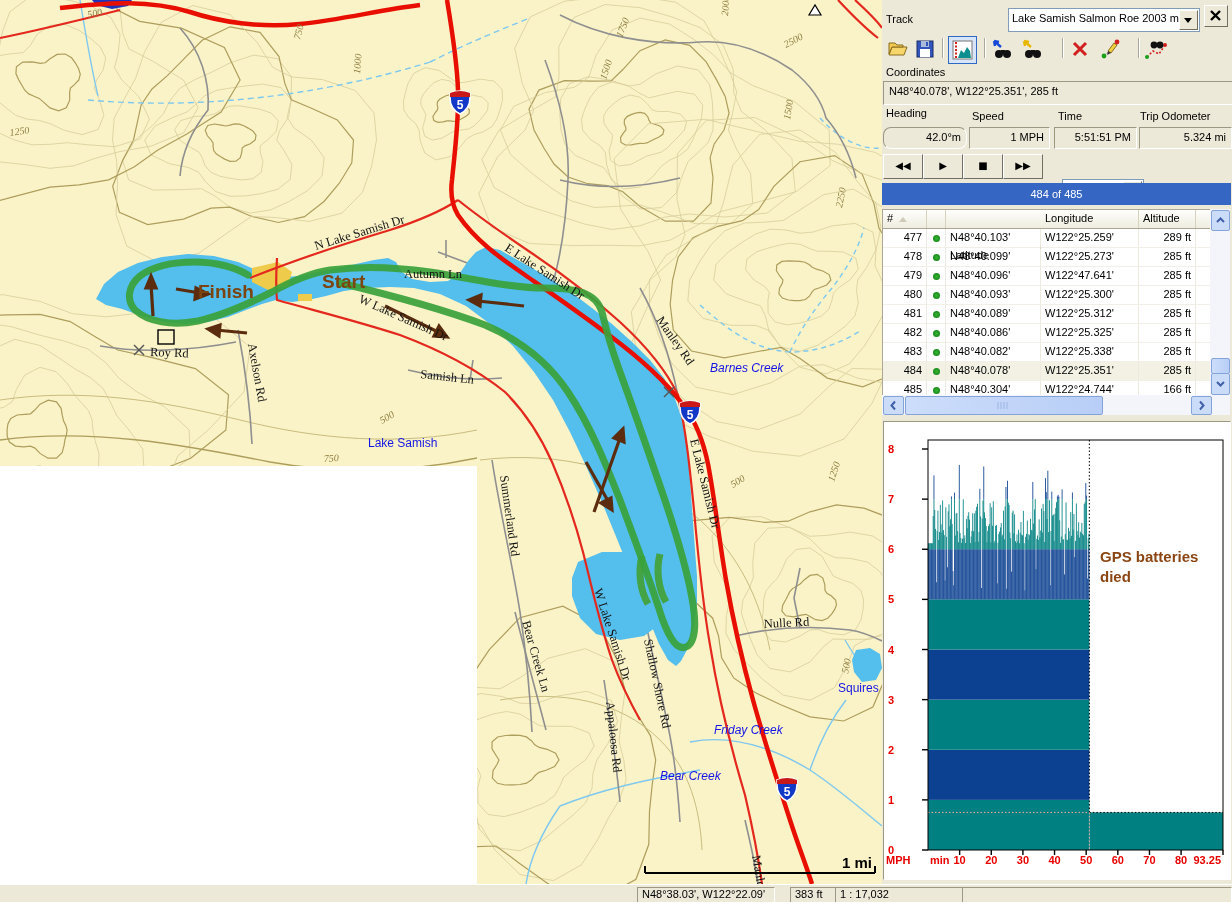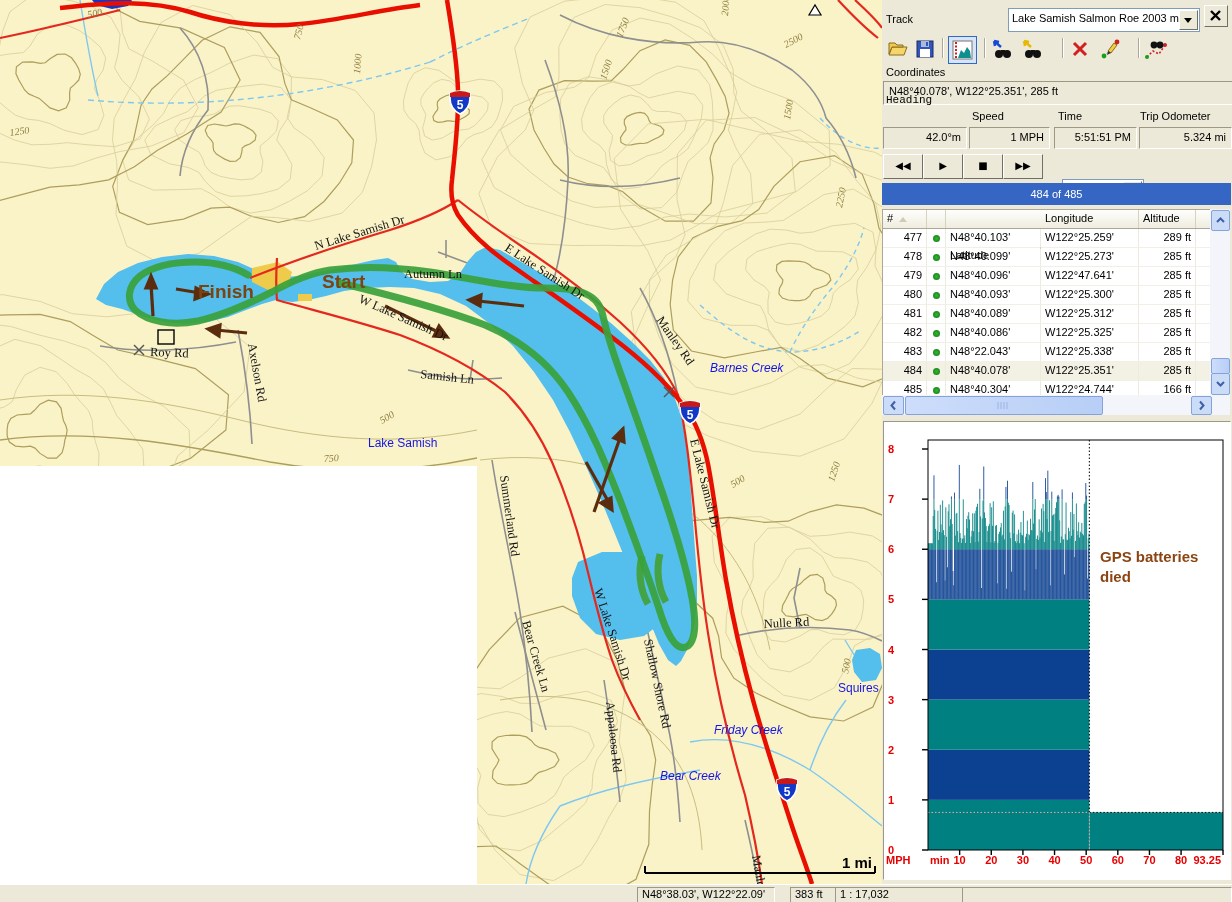--- a/index.html
+++ b/index.html
@@ -366,25 +366,25 @@
             <circle cx="21" cy="8" r="2" fill="#D02020"></circle>
           <circle cx="10" cy="8" r="3.4" fill="#111"></circle>
             <circle cx="16" cy="8" r="3.4" fill="#111"></circle>
         </svg>
       </div>
     </div>
 
     <div class="abs lbl" style="left:4px;top:66px;">Coordinates</div>
     <div class="abs sunken" style="left:1px;top:81px;width:346px;height:19px;padding:3px 0 0 5px;">N48°40.078',  W122°25.351',  285 ft</div>
 
-    <div class="abs lbl" style="left:4px;top:94px;font-family:Liberation Mono, monospace;">Heading</div>
+    <div class="abs lbl" style="left:4px;top:107px;">Heading</div>
     <div class="abs lbl" style="left:90px;top:110px;">Speed</div>
     <div class="abs lbl" style="left:176px;top:110px;">Time</div>
     <div class="abs lbl" style="left:258px;top:110px;">Trip Odometer</div>
-    <div class="abs sunken valbox" style="left:1px;top:127px;width:77px;height:17px;">42.0°m</div>
+    <div class="abs sunken valbox" style="left:1px;top:127px;width:77px;height:17px;border-radius:8px;">42.0°m</div>
     <div class="abs sunken valbox" style="left:87px;top:127px;width:74px;height:17px;">1 MPH</div>
     <div class="abs sunken valbox" style="left:172px;top:127px;width:76px;height:17px;">5:51:51 PM</div>
     <div class="abs sunken valbox" style="left:257px;top:127px;width:86px;height:17px;">5.324 mi</div>
 
     <div class="abs btn playglyph" style="left:1px;top:154px;width:38px;height:23px;">◀◀</div>
     <div class="abs btn playglyph" style="left:41px;top:154px;width:38px;height:23px;">▶</div>
     <div class="abs btn playglyph" style="left:81px;top:154px;width:38px;height:23px;">■</div>
     <div class="abs btn playglyph" style="left:121px;top:154px;width:38px;height:23px;">▶▶</div>
     <div class="abs combo" style="left:180px;top:155px;width:80px;height:22px;">
       <div class="txt">1x</div>
@@ -462,21 +462,21 @@
             <div class="tc" style="width:95px">N48°40.086'</div>
             <div class="tc" style="width:98px">W122°25.325'</div>
             <div class="tc num" style="width:57px">285 ft</div>
             <div class="tc" style="flex:1;border-right:none"></div>
           </div>
           <div class="trow">
             <div class="tc num" style="width:44px">483</div>
             <div class="tc" style="width:19px">
               <div class="gdot"></div>
             </div>
-            <div class="tc" style="width:95px">N48°22.043'</div>
+            <div class="tc" style="width:95px">N48°40.082'</div>
             <div class="tc" style="width:98px">W122°25.338'</div>
             <div class="tc num" style="width:57px">285 ft</div>
             <div class="tc" style="flex:1;border-right:none"></div>
           </div>
           <div class="trow sel">
             <div class="tc num" style="width:44px">484</div>
             <div class="tc" style="width:19px">
               <div class="gdot"></div>
             </div>
             <div class="tc" style="width:95px">N48°40.078'</div>

